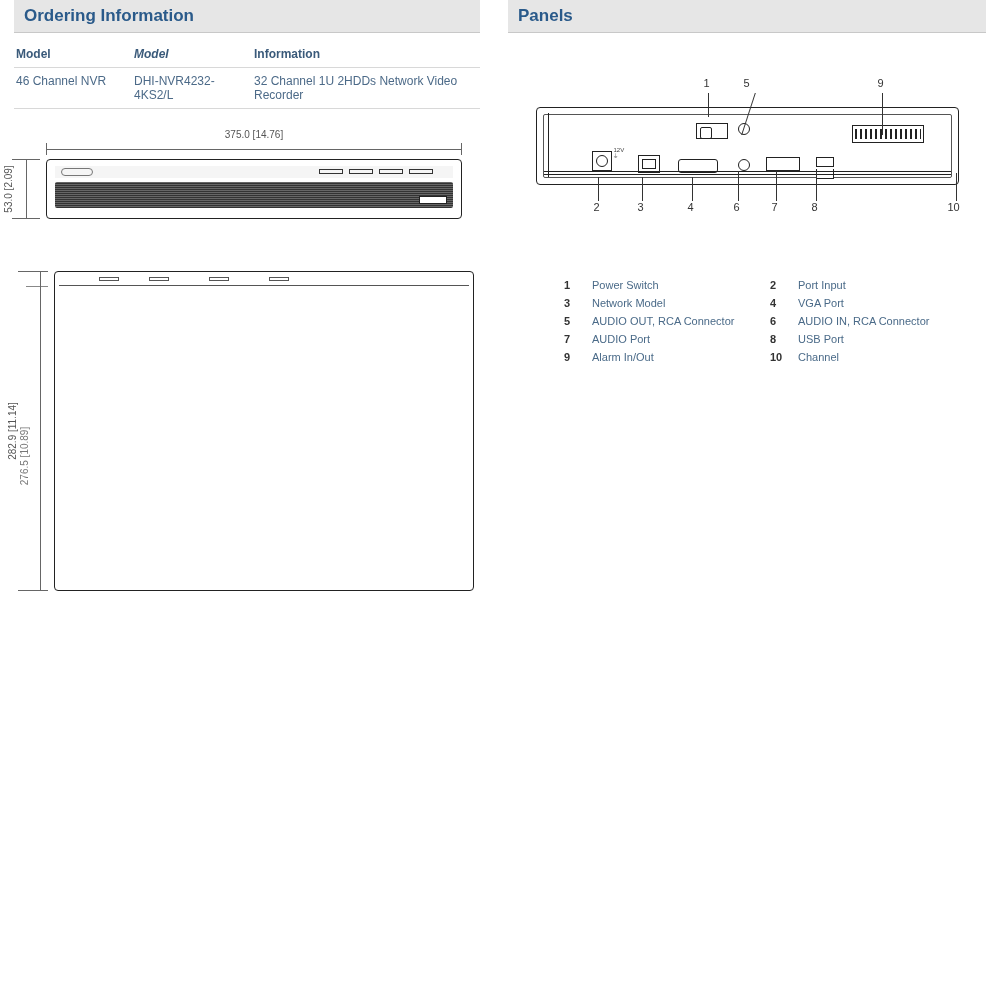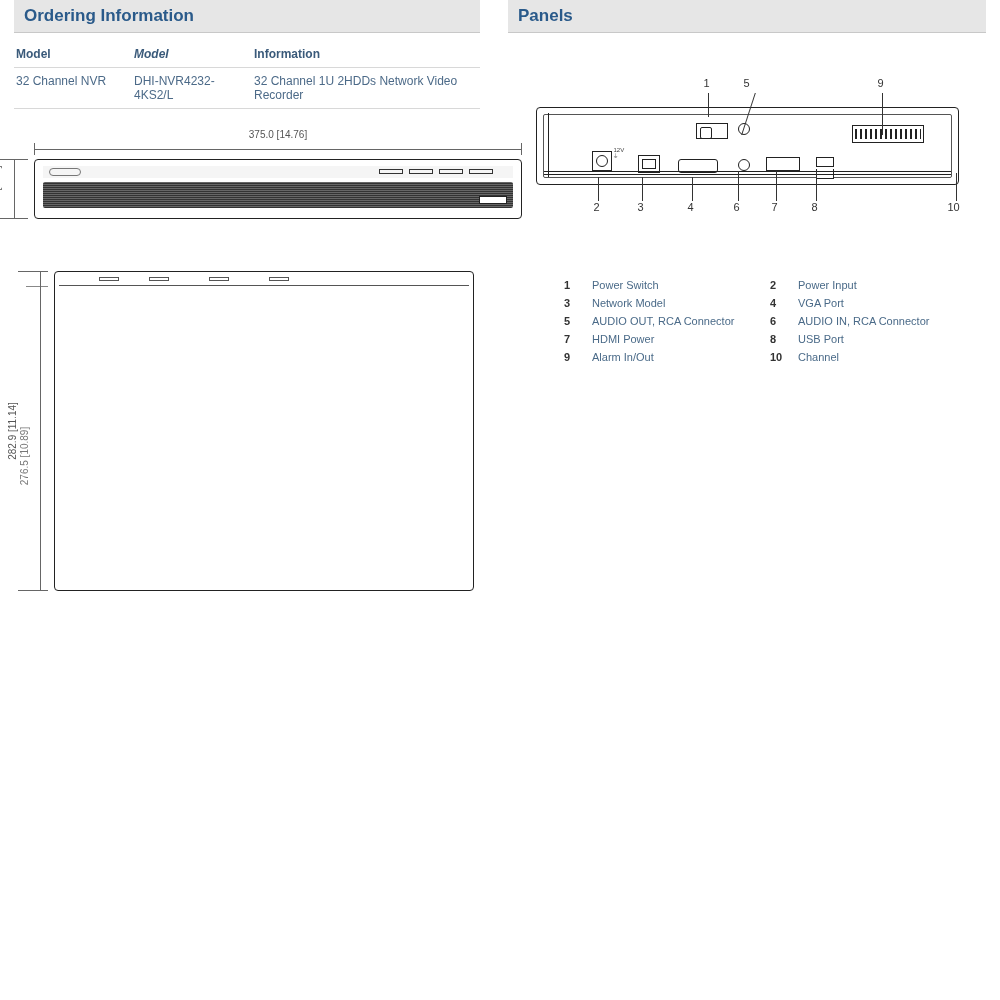--- a/index.html
+++ b/index.html
@@ -41,23 +41,23 @@
   .tbl td { color: #4c6a88; }
   .tbl .c1 { width: 118px; }
   .tbl .c2 { width: 120px; font-style: italic; }
 
   .spacer-24 { height: 24px; }
 
   
   .dim-wrap { width: 100%; }
   .dim-front {
     position: relative;
-    width: 488px;
+    width: 416px;
     height: 110px;
-    margin: 10px 0 0 20px;
+    margin: 10px 0 0 32px;
   }
   .dim-front .ruler-top {
     position: absolute; top: 0; left: 0; right: 0; height: 12px;
     border-left:1px solid #666; border-right:1px solid #666;
   }
   .dim-front .ruler-top::after{
     content:""; position:absolute; top:6px; left:0; right:0; border-top:1px solid #666;
   }
   .dim-front .width-label{
     position:absolute; top:-14px; left:50%; transform:translateX(-50%);
@@ -174,21 +174,21 @@
 <div class="col col-left">
   <div class="section-title">Ordering Information</div>
   <table class="tbl">
     <tbody>
         <tr>
       <th class="c1">Model</th>
       <th class="c2">Model</th>
       <th>Information</th>
     </tr>
     <tr>
-      <td>32 Channel NVR</td>
+      <td>46 Channel NVR</td>
       <td>DHI-NVR4232-4KS2/L</td>
       <td>32 Channel 1U 2HDDs Network Video Recorder</td>
     </tr>
   </tbody>
     </table>
 
   <div class="spacer-24"></div>
 
   <div class="dim-wrap">
     <div class="dim-front">
@@ -257,31 +257,31 @@
     <div class="call n6"><div class="line"></div><span>6</span></div>
     <div class="call n7"><div class="line"></div><span>7</span></div>
     <div class="call n8"><div class="line"></div><span>8</span></div>
     <div class="call n10"><div class="line"></div><span>10</span></div>
   </div>
 
   <div class="legend">
     <div class="num">1</div>
     <div>Power Switch</div>
     <div class="num">2</div>
-    <div>Power Input</div>
+    <div>Port Input</div>
     <div class="num">3</div>
     <div>Network Model</div>
     <div class="num">4</div>
     <div>VGA Port</div>
     <div class="num">5</div>
     <div>AUDIO OUT, RCA Connector</div>
     <div class="num">6</div>
     <div>AUDIO IN, RCA Connector</div>
     <div class="num">7</div>
-    <div>HDMI Power</div>
+    <div>AUDIO Port</div>
     <div class="num">8</div>
     <div>USB Port</div>
     <div class="num">9</div>
     <div>Alarm In/Out</div>
     <div class="num">10</div>
     <div>Channel</div>
   </div>
 </div>
 
 </body></html>

